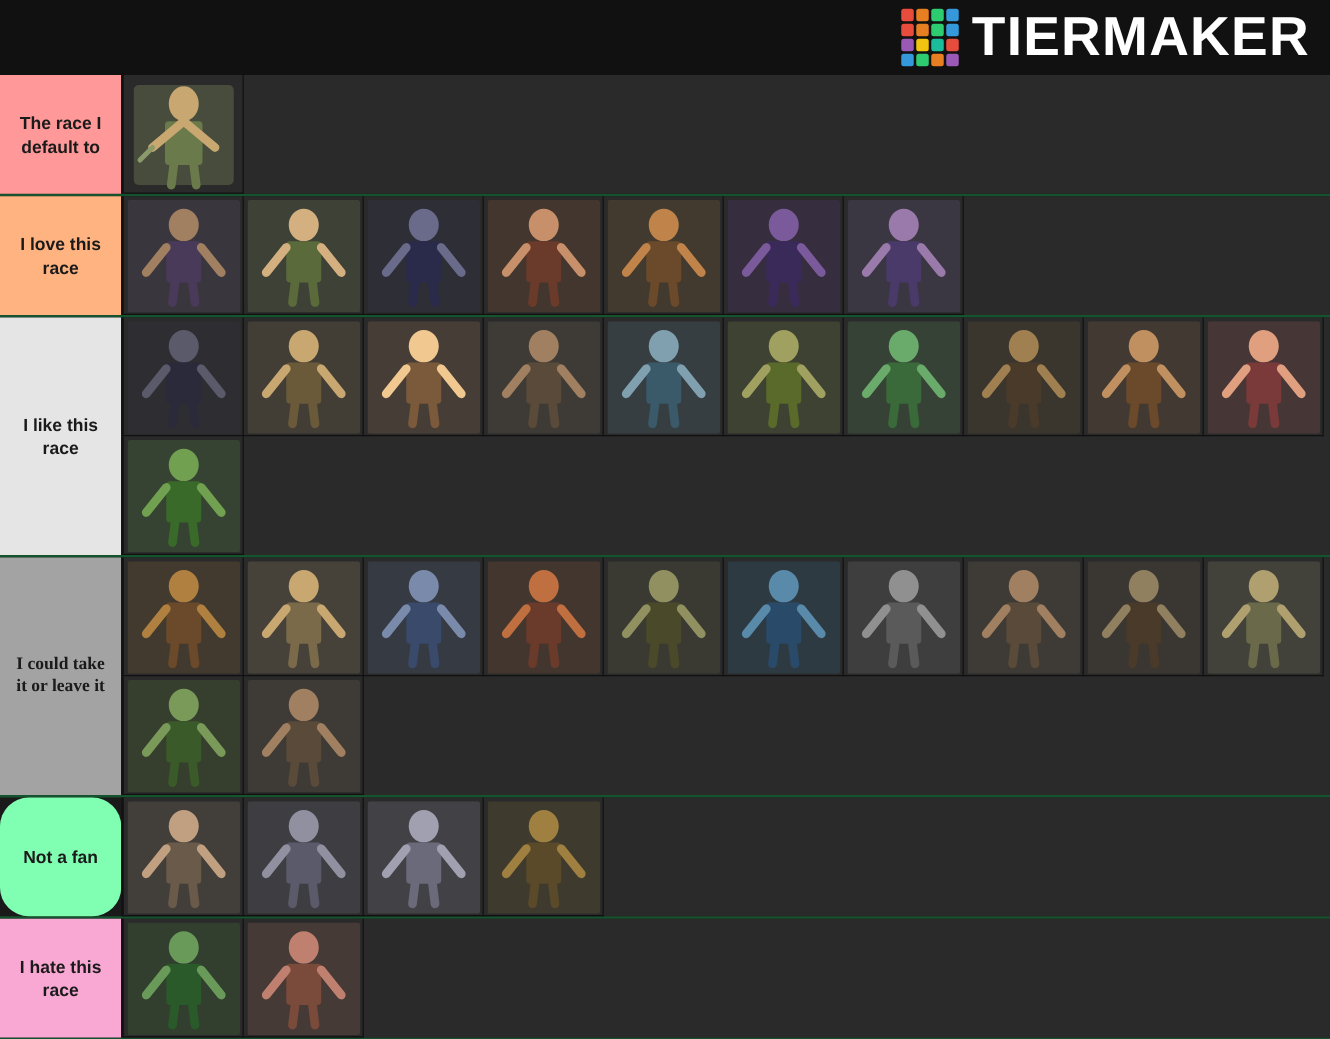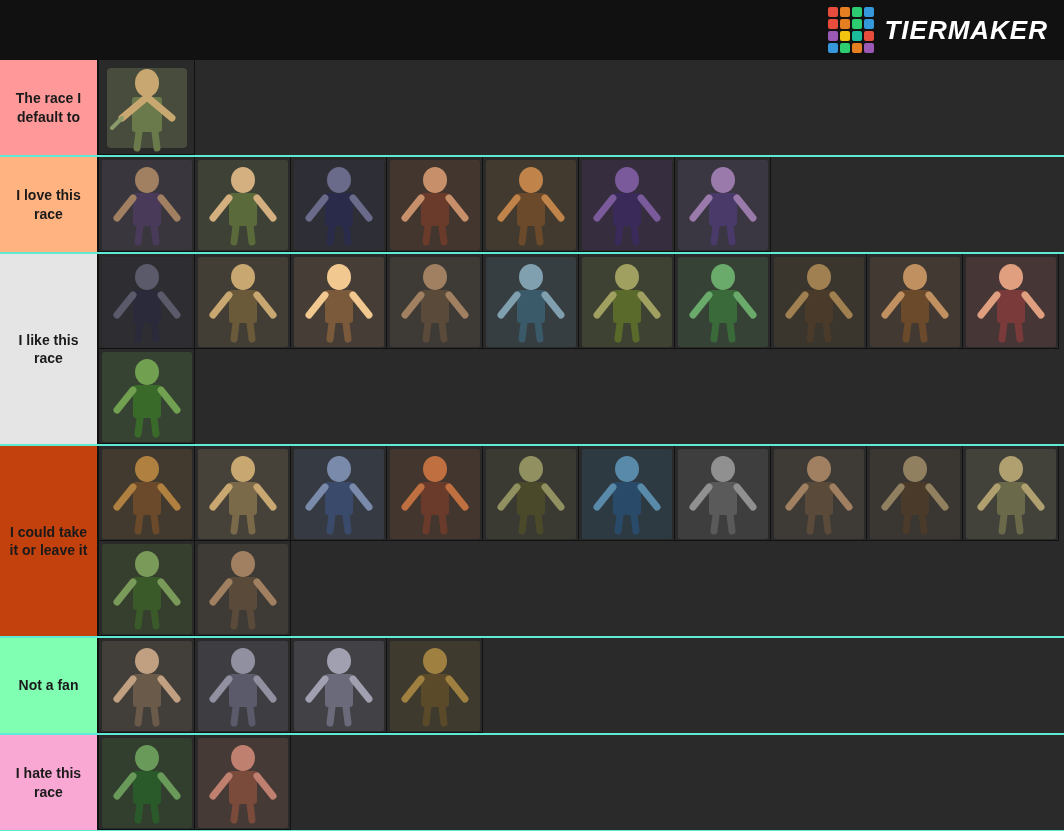--- a/index.html
+++ b/index.html
@@ -33,31 +33,30 @@
       gap: 2px;
     }
 
     .logo-dot {
       width: 10px;
       height: 10px;
       border-radius: 2px;
     }
 
     .logo-text {
-      font-size: 26px;
+      font-size: 44px;
       font-weight: bold;
       color: white;
       letter-spacing: 1px;
       text-transform: uppercase;
-      font-style: italic;
     }
 
     .tier-row {
       display: flex;
-      border-bottom: 2px solid #5eead4;
+      border-bottom: 2px solid #14532d;
       min-height: 95px;
     }
 
     .tier-label {
       width: 97px;
       min-width: 97px;
       display: flex;
       align-items: center;
       justify-content: center;
       text-align: center;
@@ -84,21 +83,21 @@
       border-right: 1px solid #111;
       border-bottom: 1px solid #111;
       flex-shrink: 0;
     }
 
     
     .row-default .tier-label { background: #ff9999; }
     .row-love .tier-label { background: #ffb380; }
     .row-like .tier-label { background: #ffff80; }
     .row-meh .tier-label { background: #80ff80; }
-    .row-notfan .tier-label { background: #80ffb3; }
+    .row-notfan .tier-label { background: #80ffb3; border-radius: 23px; }
     .row-hate .tier-label { background: #80ffff; }
 
     .tier-item-inner {
       width: 96px;
       height: 95px;
       display: flex;
       align-items: center;
       justify-content: center;
       overflow: hidden;
     }
@@ -389,21 +388,21 @@
     <line x1="31" y1="38" x2="15" y2="58" stroke="#70a050" stroke-width="7" stroke-linecap="round"></line>
     <line x1="59" y1="38" x2="75" y2="58" stroke="#70a050" stroke-width="7" stroke-linecap="round"></line>
     <line x1="38" y1="66" x2="36" y2="82" stroke="#3a6a2a" stroke-width="7" stroke-linecap="round"></line>
     <line x1="52" y1="66" x2="54" y2="82" stroke="#3a6a2a" stroke-width="7" stroke-linecap="round"></line>
   </svg>
           </div>
         </div>
       </div>
     </div>
     <div class="tier-row row-meh" style="min-height: 190px;">
-      <div class="tier-label" style="background: #c2410c; min-height: 190px;">I could take it or leave it</div>
+      <div class="tier-label" style="background: #a3a3a3; min-height: 190px; font-family: Liberation Serif, serif;">I could take it or leave it</div>
       <div class="tier-items" style="min-height: 190px;">
         <div class="tier-item">
           <div class="tier-item-inner">
             <svg width="90" height="90" viewBox="0 0 90 90">
     <rect x="0" y="0" width="90" height="90" fill="#8a6a3a" opacity="0.25" rx="2"></rect>
     <ellipse cx="45" cy="20" rx="12" ry="13" fill="#b08040"></ellipse>
     <rect x="31" y="33" width="28" height="33" fill="#6a4a2a" rx="3"></rect>
     <line x1="31" y1="38" x2="15" y2="58" stroke="#b08040" stroke-width="7" stroke-linecap="round"></line>
     <line x1="59" y1="38" x2="75" y2="58" stroke="#b08040" stroke-width="7" stroke-linecap="round"></line>
     <line x1="38" y1="66" x2="36" y2="82" stroke="#6a4a2a" stroke-width="7" stroke-linecap="round"></line>

